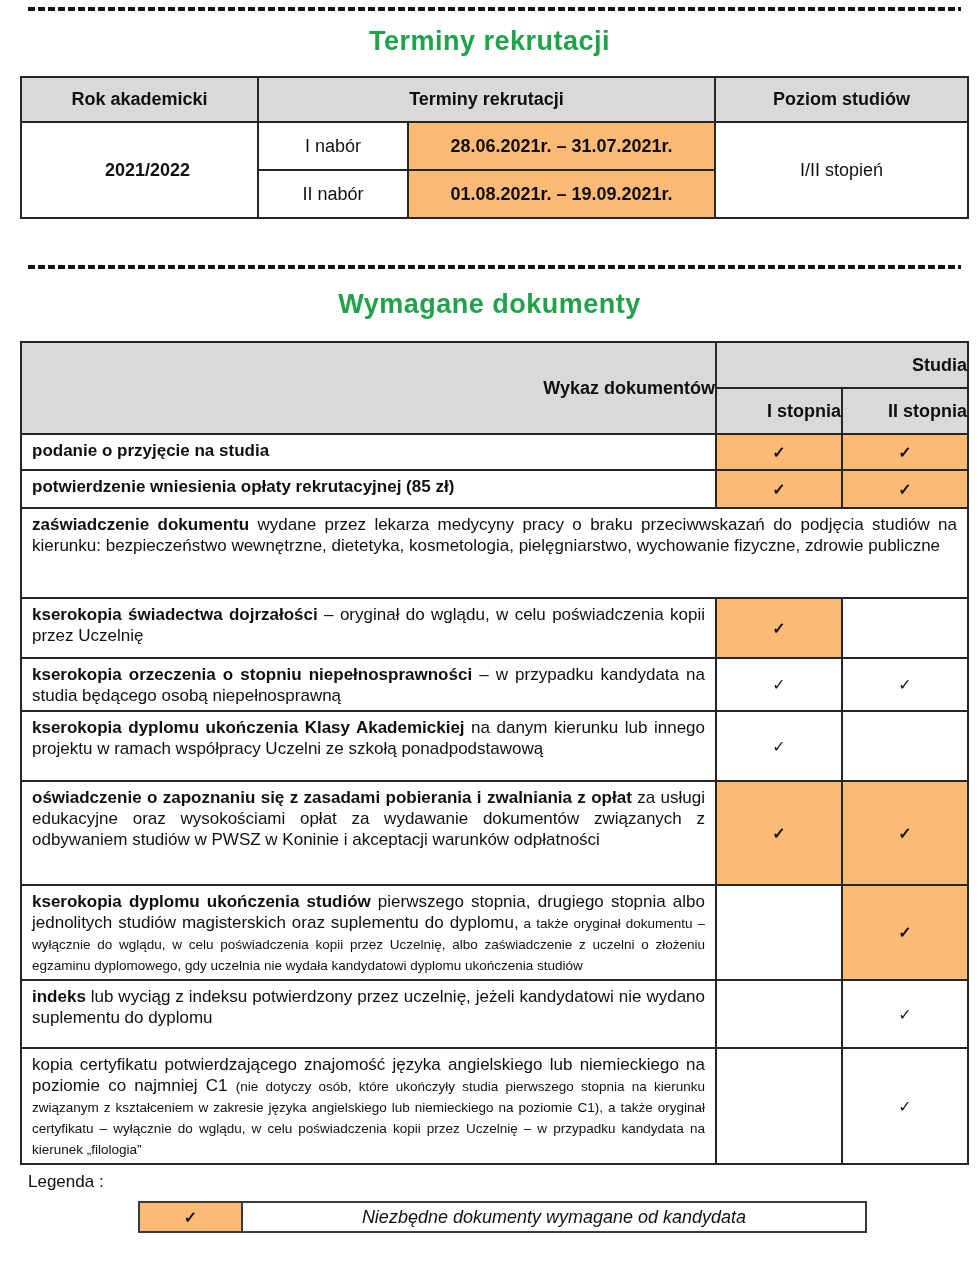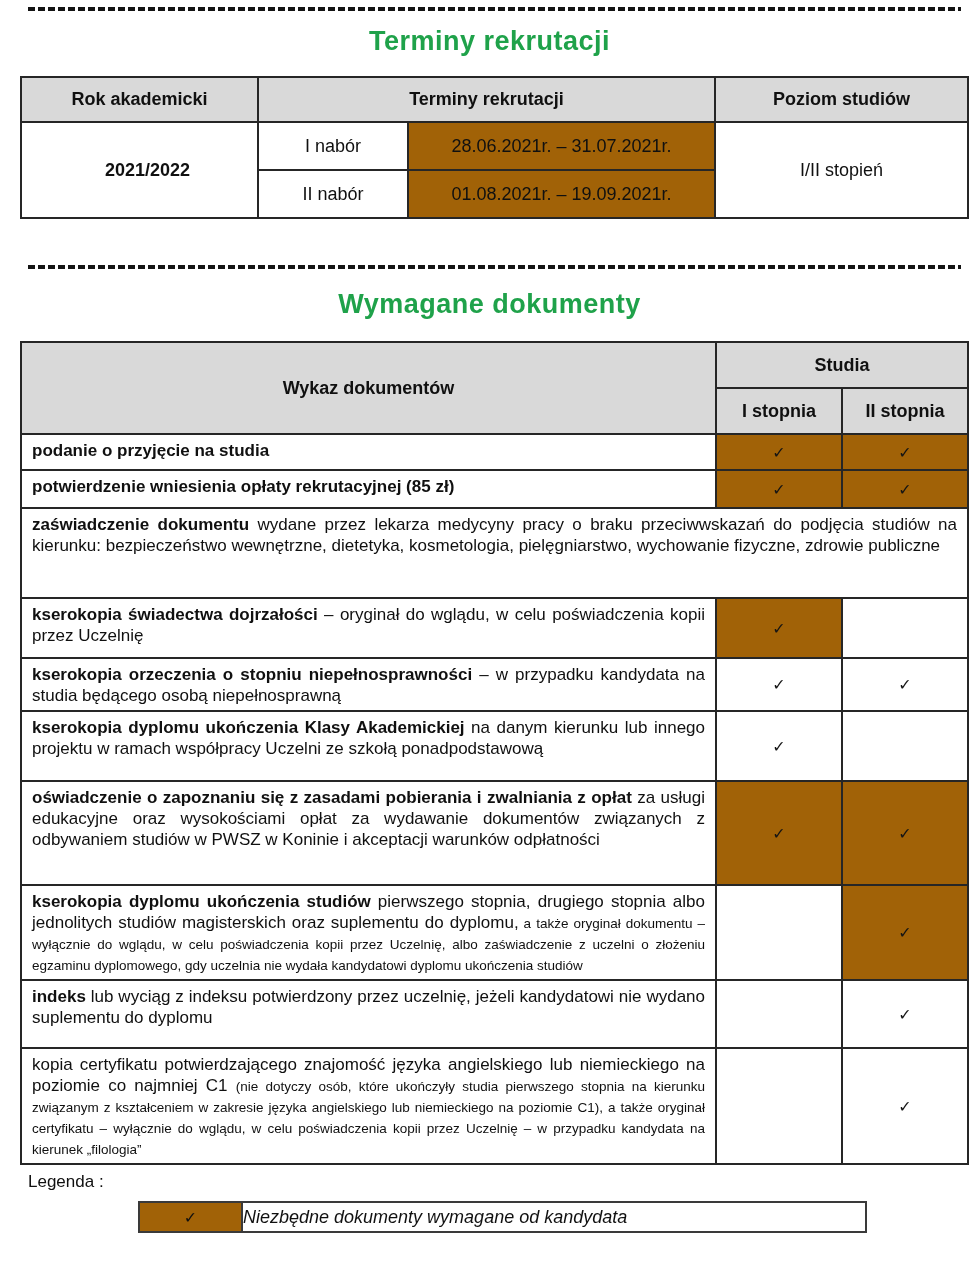--- a/index.html
+++ b/index.html
@@ -41,27 +41,27 @@
     overflow: hidden;
   }
 
   
   .schedule-table { width: 947px; margin-top: 19px; }
   .schedule-table td { text-align: center; vertical-align: middle; font-size: 18px; }
   .th-cell { background: #d9d9d9; font-weight: bold; font-size: 18px; }
   .schedule-table tr.hdr { height: 45px; }
   .schedule-table tr.body-row { height: 48px; }
   .year-cell { font-weight: bold; padding-left: 16px; }
-  .orange { background: #a16207; }
+  .orange { background: #fdba74; font-weight: bold; }
 
   
   .documents-table { width: 947px; margin-top: 21px; }
   .documents-table tr.hdr1 { height: 46px; }
   .documents-table tr.hdr2 { height: 46px; }
-  .documents-table .th-cell { text-align: center; vertical-align: middle; }
+  .documents-table .th-cell { text-align: right; vertical-align: middle; }
   .doc-cell {
     font-size: 17px;
     line-height: 21px;
     text-align: justify;
     vertical-align: top;
     padding: 5px 10px 4px 10px;
   }
   .doc-cell .small { font-size: 13.5px; line-height: 16.5px; }
   .mark-cell { text-align: center; vertical-align: middle; font-size: 16px; color: #141414; }
 
@@ -74,21 +74,21 @@
   .r6 { height: 104px; }
   .r7 { height: 88px; }
   .r8 { height: 68px; }
   .r9 { height: 100px; }
 
   
   .legend-label { margin: 7px 0 0 28px; font-size: 17px; }
   .legend-table { width: 729px; margin: 9px 0 0 138px; }
   .legend-table td { border: 2px solid #3a3a3a; height: 30px; vertical-align: middle; }
   .legend-check { width: 103px; text-align: center; font-size: 16px; }
-  .legend-text { font-style: italic; font-size: 18px; }
+  .legend-text { text-align: center; font-style: italic; font-size: 18px; }
 </style>
 </head>
 <body>
 
 <div class="page">
 
   <div class="dash-line dash-1"></div>
 
   <div class="section-title title-1">Terminy rekrutacji</div>
 

